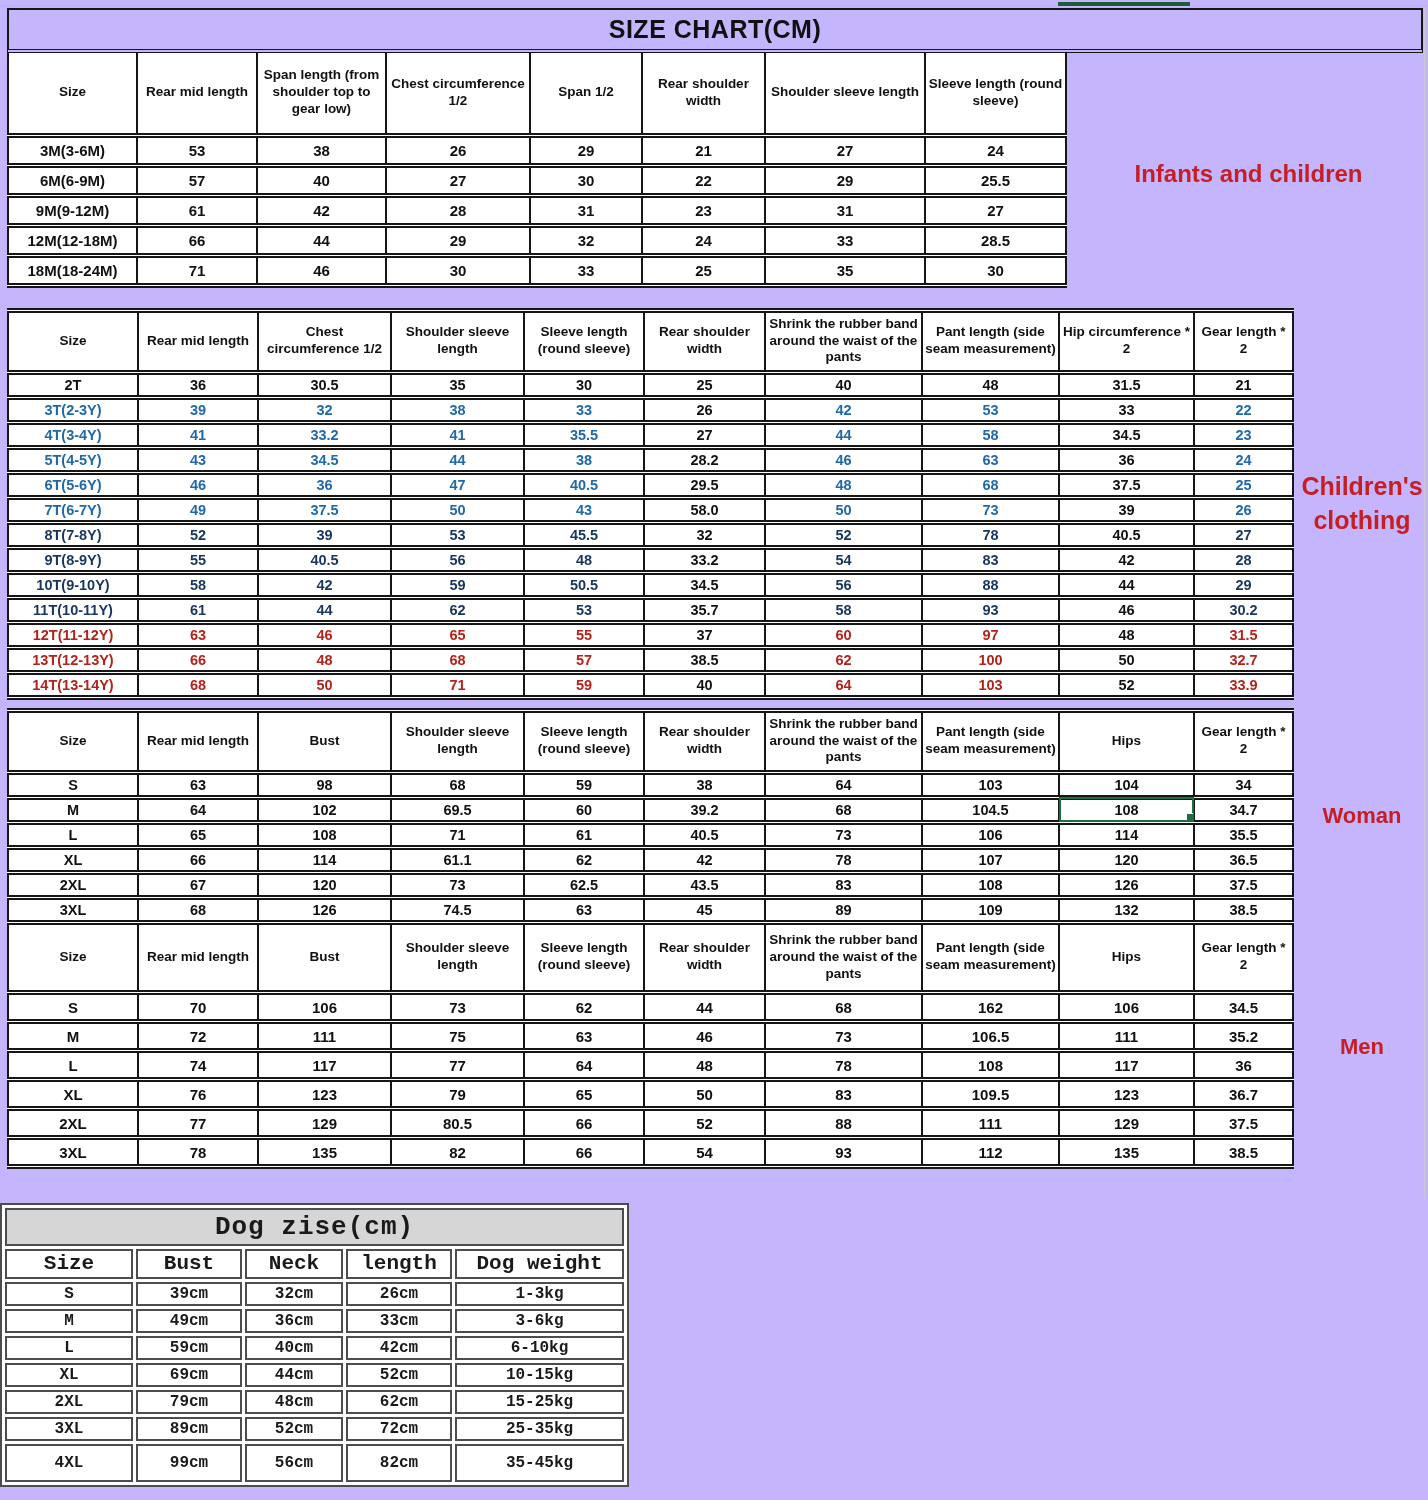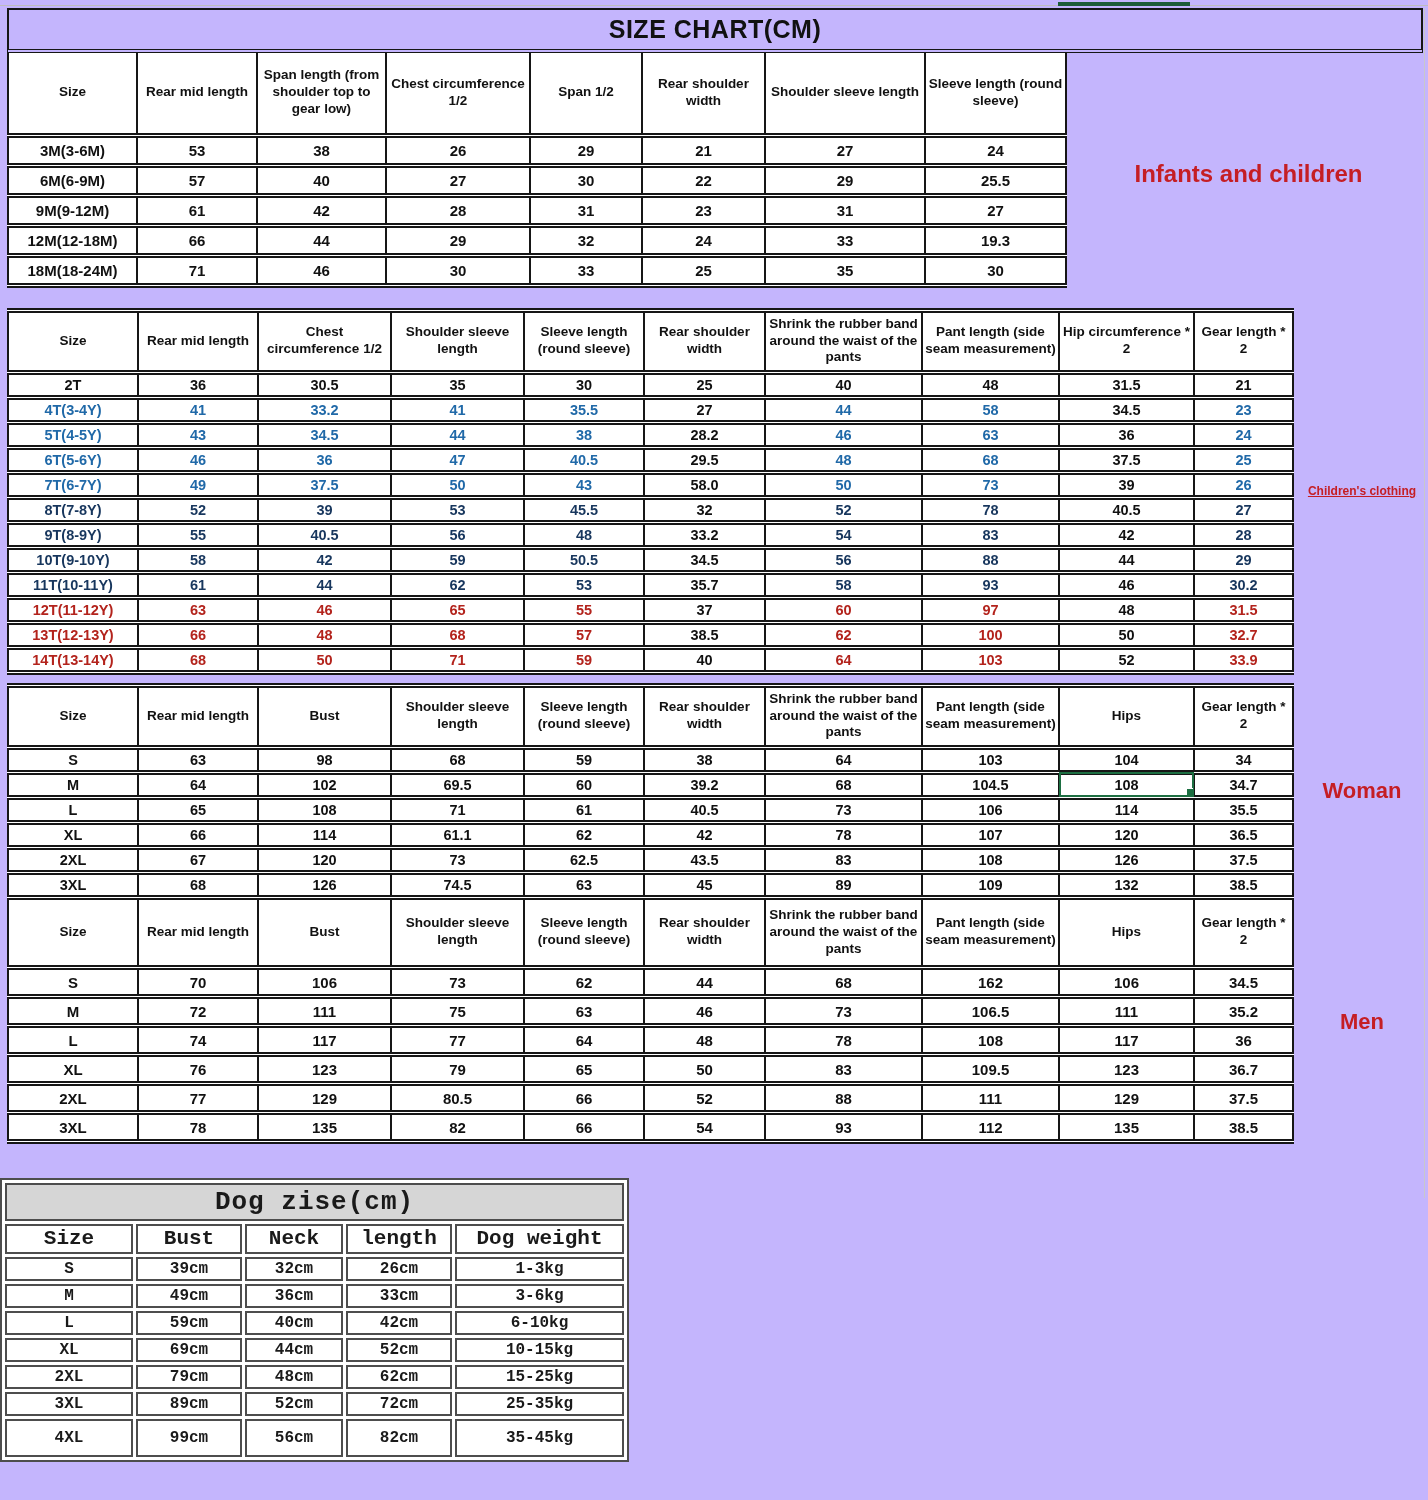--- a/index.html
+++ b/index.html
@@ -16,21 +16,21 @@
   .title-bar { box-sizing:border-box; margin-left:7px; width:1416px; height:45px;
     border:2px solid #161616; border-bottom:4px double #161616;
     display:flex; align-items:center; justify-content:center;
     font-size:25px; font-weight:bold; color:#111; letter-spacing:0.5px; }
 
   
   .band { display:flex; align-items:stretch; margin-left:7px; width:1416px; }
   .side-label { flex:1; display:flex; align-items:center; justify-content:center;
     color:#c51e24; font-weight:bold; text-align:center; line-height:1.35;padding-left:7px; }
   .side-label.infants-lb { font-size:24px; align-items:flex-start; padding-top:105px; }
-  .side-label.children-lb { font-size:12px; max-width:134px;text-decoration:underline; }
+  .side-label.children-lb { font-size:25px; max-width:134px; }
   .side-label.woman-lb { font-size:22px; }
   .side-label.men-lb { font-size:22px; }
 
   table { border-collapse:collapse; table-layout:fixed; background:#fff; }
   th, td { position:relative; box-sizing:border-box; overflow:hidden;
     border-left:2px solid #161616; border-right:2px solid #161616;
     border-top:5px double #161616; border-bottom:5px double #161616;
     text-align:center; vertical-align:middle; padding:1px 2px;
     color:#111; font-weight:bold; }
   thead th { font-size:13.5px; line-height:1.25; }
@@ -140,21 +140,21 @@
             <td>27</td>
           </tr>
           <tr>
             <th>12M(12-18M)</th>
             <td>66</td>
             <td>44</td>
             <td>29</td>
             <td>32</td>
             <td>24</td>
             <td>33</td>
-            <td>19.3</td>
+            <td>28.5</td>
           </tr>
           <tr>
             <th>18M(18-24M)</th>
             <td>71</td>
             <td>46</td>
             <td>30</td>
             <td>33</td>
             <td>25</td>
             <td>35</td>
             <td>30</td>
@@ -201,20 +201,32 @@
             <td>30.5</td>
             <td>35</td>
             <td>30</td>
             <td>25</td>
             <td>40</td>
             <td>48</td>
             <td>31.5</td>
             <td>21</td>
           </tr>
           <tr>
+            <th class="blue">3T(2-3Y)</th>
+            <td class="blue">39</td>
+            <td class="blue">32</td>
+            <td class="blue">38</td>
+            <td class="blue">33</td>
+            <td>26</td>
+            <td class="blue">42</td>
+            <td class="blue">53</td>
+            <td>33</td>
+            <td class="blue">22</td>
+          </tr>
+          <tr>
             <th class="blue">4T(3-4Y)</th>
             <td class="blue">41</td>
             <td class="blue">33.2</td>
             <td class="blue">41</td>
             <td class="blue">35.5</td>
             <td>27</td>
             <td class="blue">44</td>
             <td class="blue">58</td>
             <td>34.5</td>
             <td class="blue">23</td>

